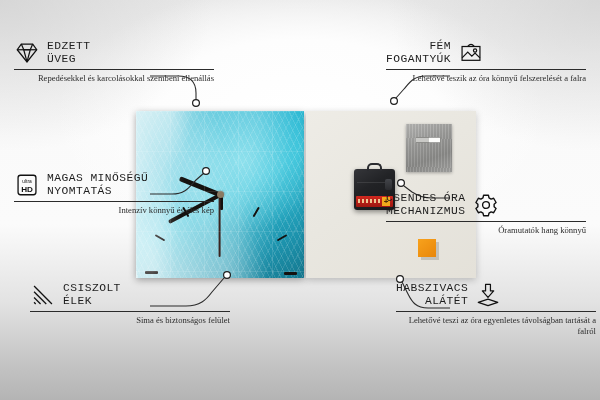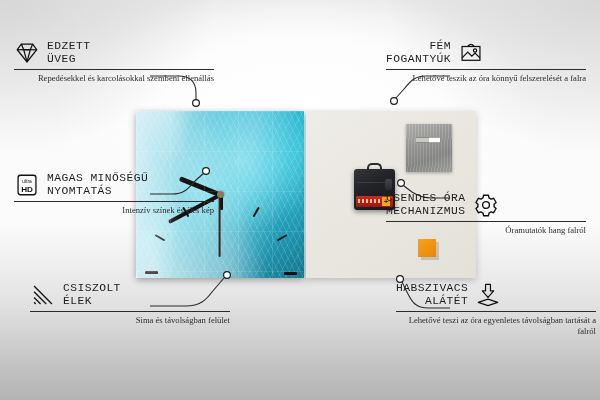--- a/index.html
+++ b/index.html
@@ -216,39 +216,39 @@
       <span class="ico">
         <svg viewBox="0 0 32 32">
           <rect x="5" y="4" width="22" height="24" rx="3" fill="none" stroke="currentColor" stroke-width="1.6"></rect>
           <text x="16" y="14" text-anchor="middle" font-family="Liberation Sans, sans-serif" font-size="6" fill="currentColor">ultra</text>
           <text x="16" y="24" text-anchor="middle" font-family="Liberation Sans, sans-serif" font-size="10" font-weight="bold" fill="currentColor">HD</text>
         </svg>
       </span>
       <span class="ttl"><span>MAGAS MINŐSÉGŰ</span><br><span>NYOMTATÁS</span></span>
     </div>
     <div class="rule"></div>
-    <div class="desc">Intenzív színek és éles kép</div>
+    <div class="desc">Intenzív könnyű és éles kép</div>
   </div>
 
   <div class="callout left" id="c-edges">
     <div class="head">
       <span class="ico">
         <svg viewBox="0 0 32 32">
             <g fill="none" stroke="currentColor" stroke-width="1.6">
           <path d="M5 5 L27 27"></path>
               <path d="M5 12 L20 27"></path>
               <path d="M5 19 L13 27"></path>
               <path d="M5 25 L7 27"></path>
         </g>
           </svg>
       </span>
       <span class="ttl"><span>CSISZOLT</span><br><span>ÉLEK</span></span>
     </div>
     <div class="rule"></div>
-    <div class="desc">Sima és távolságban felület</div>
+    <div class="desc">Sima és biztonságos felület</div>
   </div>
 
   <div class="callout right" id="c-handles">
     <div class="head">
       <span class="ttl"><span>FÉM</span><br><span>FOGANTYÚK</span></span>
       <span class="ico">
         <svg viewBox="0 0 32 32">
             <g fill="none" stroke="currentColor" stroke-width="1.5">
           <path d="M12 8 q4 -5 8 0"></path>
           <rect x="5" y="8" width="22" height="17"></rect>
@@ -268,21 +268,21 @@
       <span class="ico">
         <svg viewBox="0 0 32 32">
             <g fill="none" stroke="currentColor" stroke-width="1.7" stroke-linejoin="round">
           <path d="M13 4 h6 l.7 3.2 2.6 1.5 3.1-1 3 5.2 -2.4 2.2 0 3 2.4 2.2 -3 5.2 -3.1-1 -2.6 1.5 -.7 3.2 h-6 l-.7-3.2 -2.6-1.5 -3.1 1 -3-5.2 2.4-2.2 0-3 -2.4-2.2 3-5.2 3.1 1 2.6-1.5 Z"></path>
           <circle cx="16" cy="16" r="4.2"></circle>
         </g>
           </svg>
       </span>
     </div>
     <div class="rule"></div>
-    <div class="desc">Óramutatók hang falról</div>
+    <div class="desc">Óramutatók hang könnyű</div>
   </div>
 
   <div class="callout right" id="c-foam">
     <div class="head">
       <span class="ttl"><span>HABSZIVACS</span><br><span>ALÁTÉT</span></span>
       <span class="ico">
         <svg viewBox="0 0 32 32">
             <g fill="none" stroke="currentColor" stroke-width="1.5" stroke-linejoin="round">
           <path d="M13 3 h6 v8 h4 l-7 8 -7-8 h4 Z"></path>
           <path d="M16 21 L28 25 L16 29 L4 25 Z"></path>

